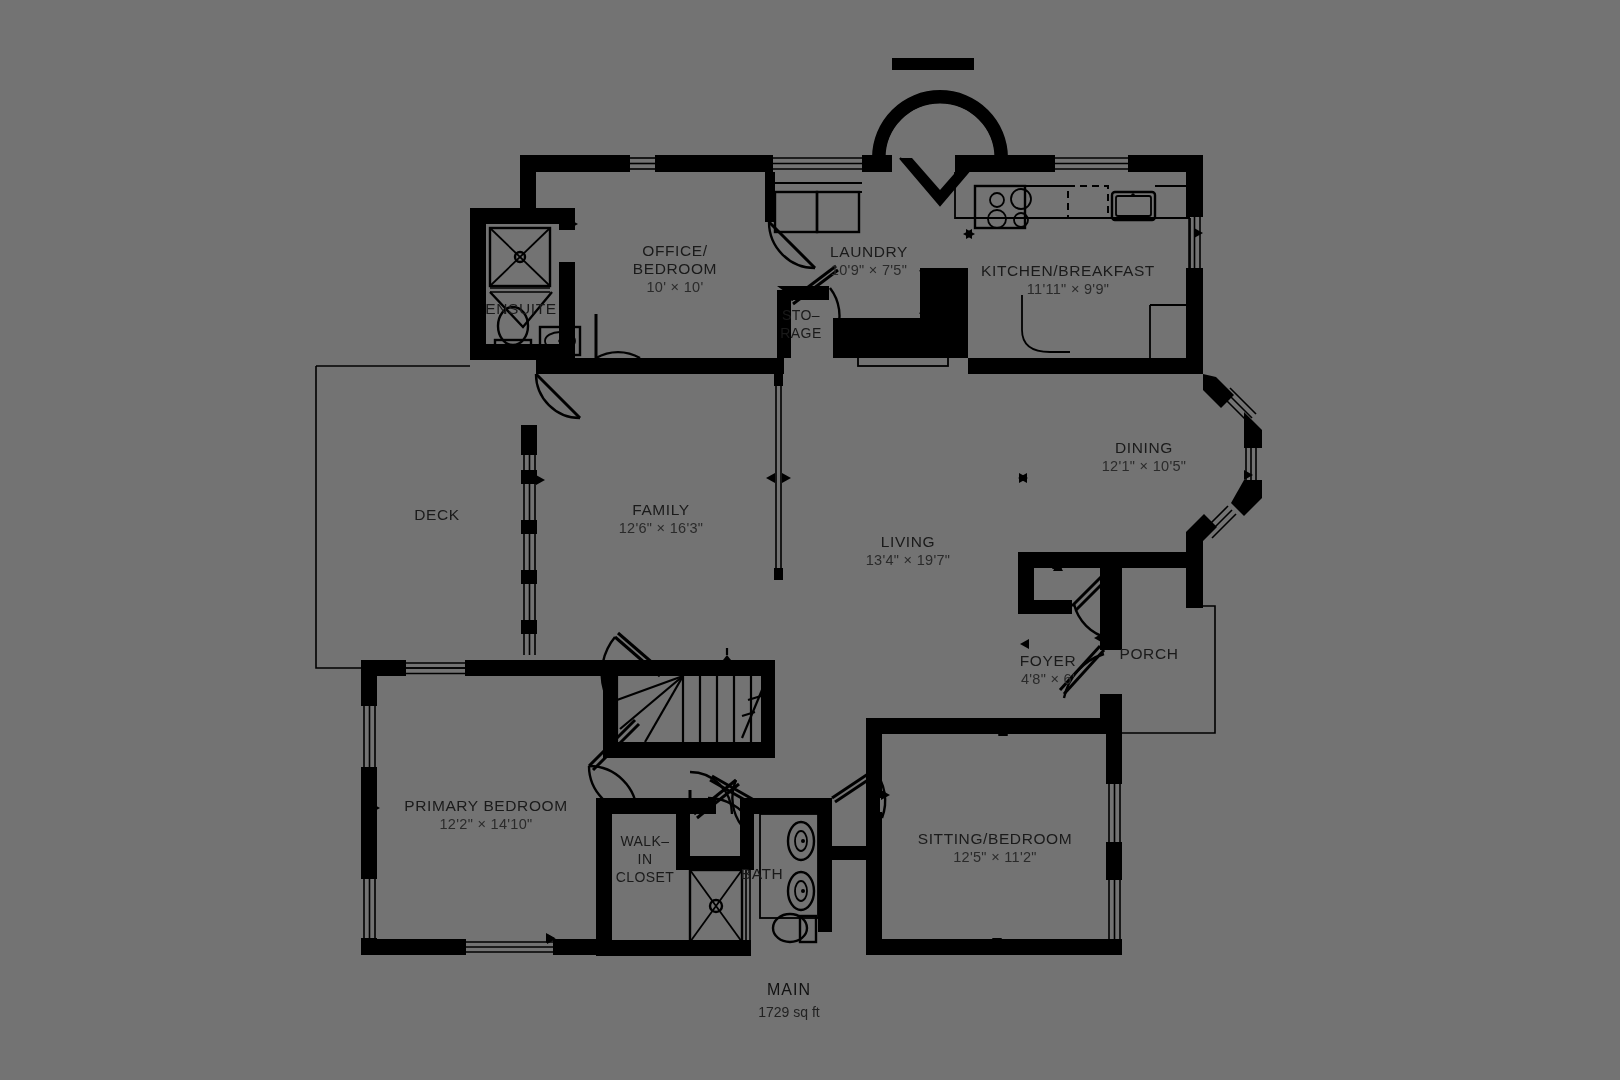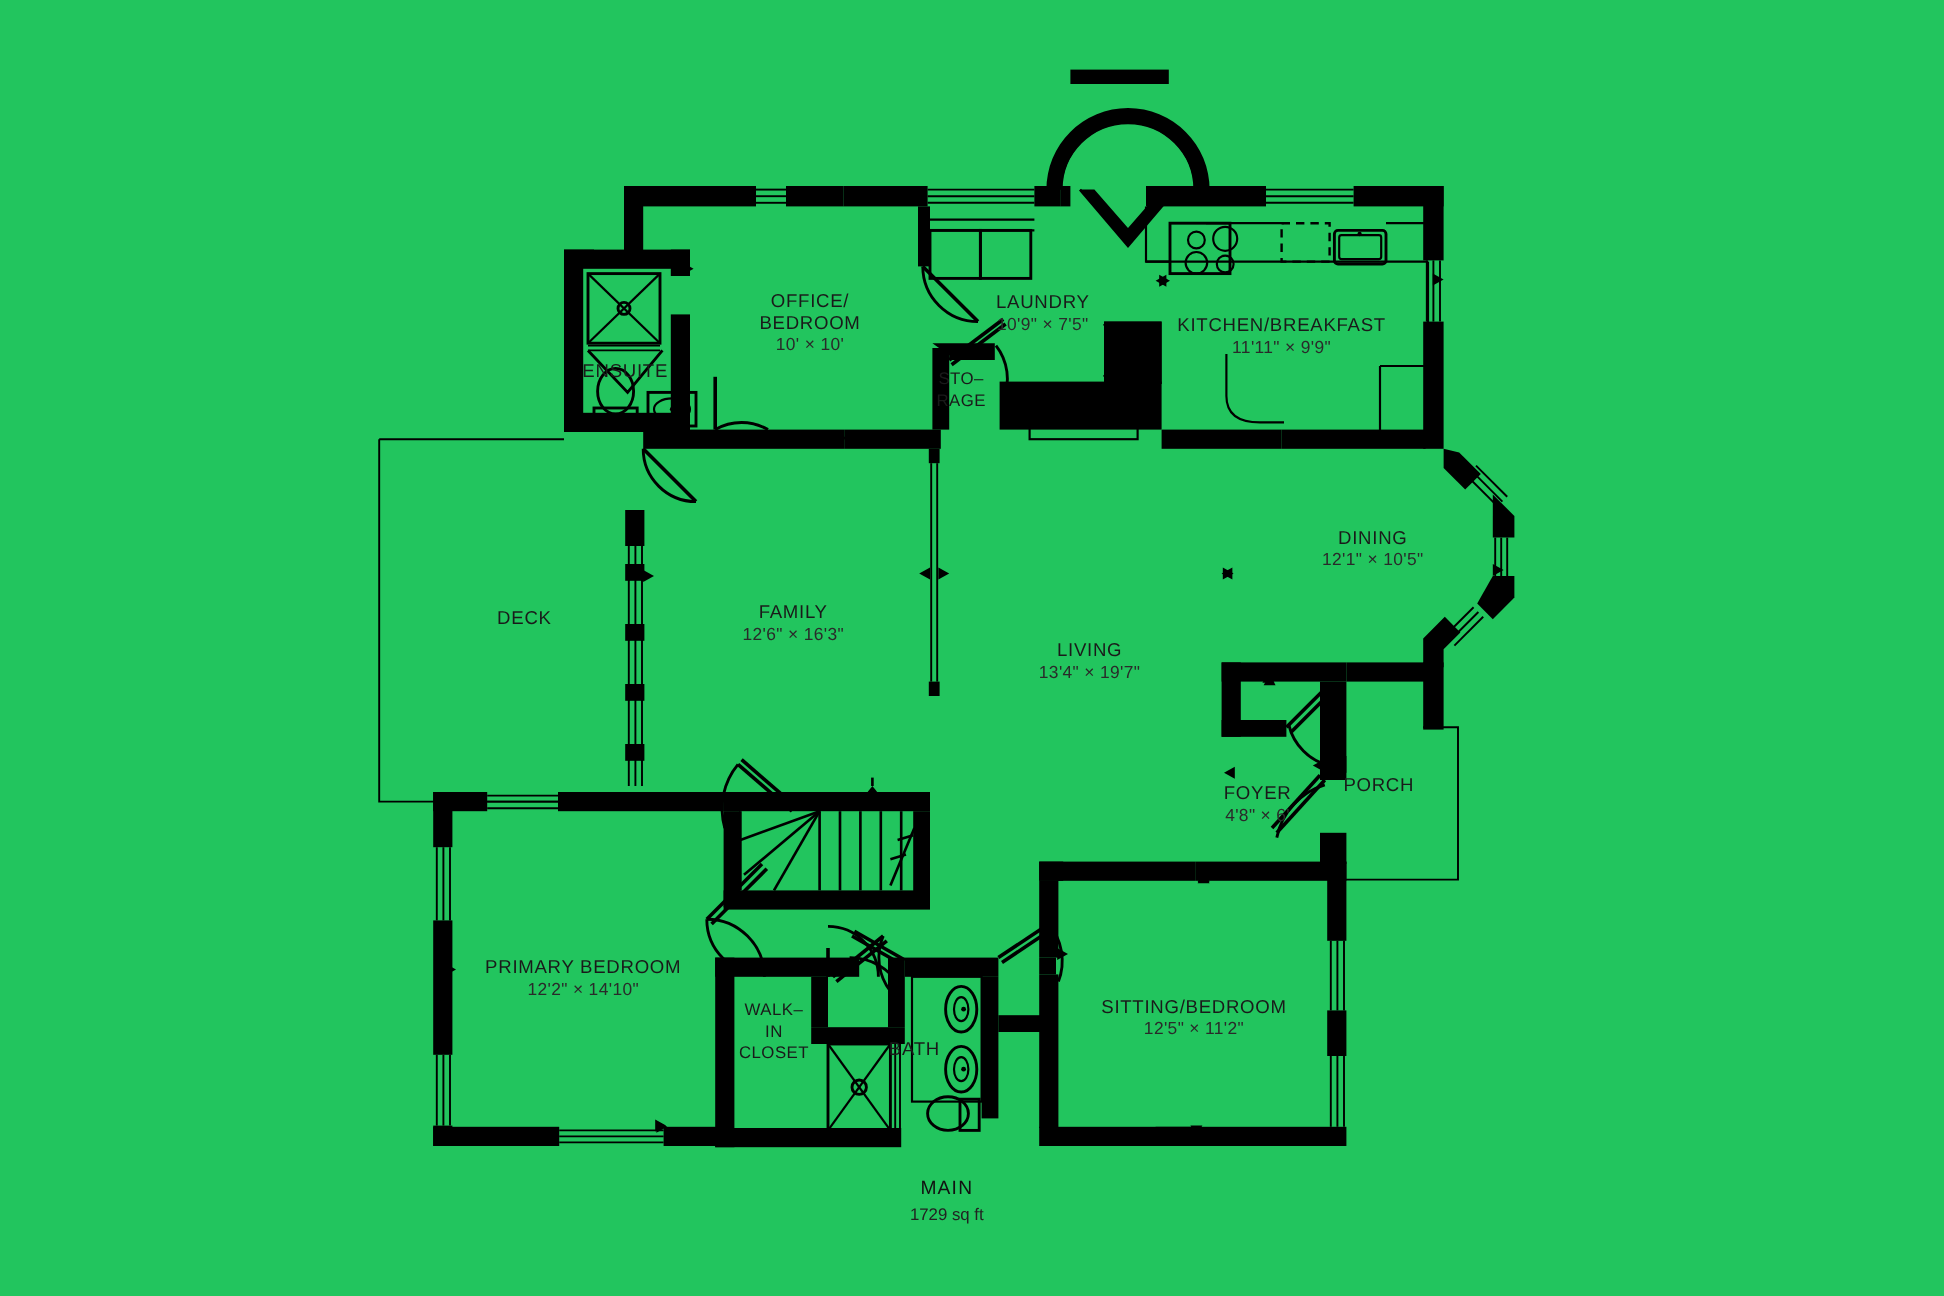--- a/index.html
+++ b/index.html
@@ -1,18 +1,18 @@
 <!DOCTYPE html>
 <html><head>
 <meta charset="utf-8">
 <title>Floor Plan</title>
 <style>
   html,body{margin:0;padding:0;background:#ffffff;}
   body{width:1620px;height:1080px;font-family:"Liberation Sans",sans-serif;overflow:hidden;}
-  #plan-root{position:relative;width:1620px;height:1080px;background:#22c55e;}
+  #plan-root{position:relative;width:1620px;height:1080px;background:#737373;}
   svg#floorplan{position:absolute;left:0;top:0;width:1620px;height:1080px;display:block;}
   .wall{fill:#000000;}
   .thinline{fill:none;stroke:#000000;stroke-width:2.2;}
   .thinline3{fill:none;stroke:#000000;stroke-width:3;}
   .hairline{fill:none;stroke:#000000;stroke-width:1.6;}
   .doorarc{fill:none;stroke:#000000;stroke-width:2.4;}
   .fixture{fill:none;stroke:#000000;stroke-width:2.4;}
   .fixture-thin{fill:none;stroke:#000000;stroke-width:1.8;}
   .dashed{fill:none;stroke:#000000;stroke-width:2;stroke-dasharray:7 5;}
   .lbl{font-family:"Liberation Sans",sans-serif;font-size:15.5px;fill:#1a1a1a;text-anchor:middle;letter-spacing:0.6px;}

